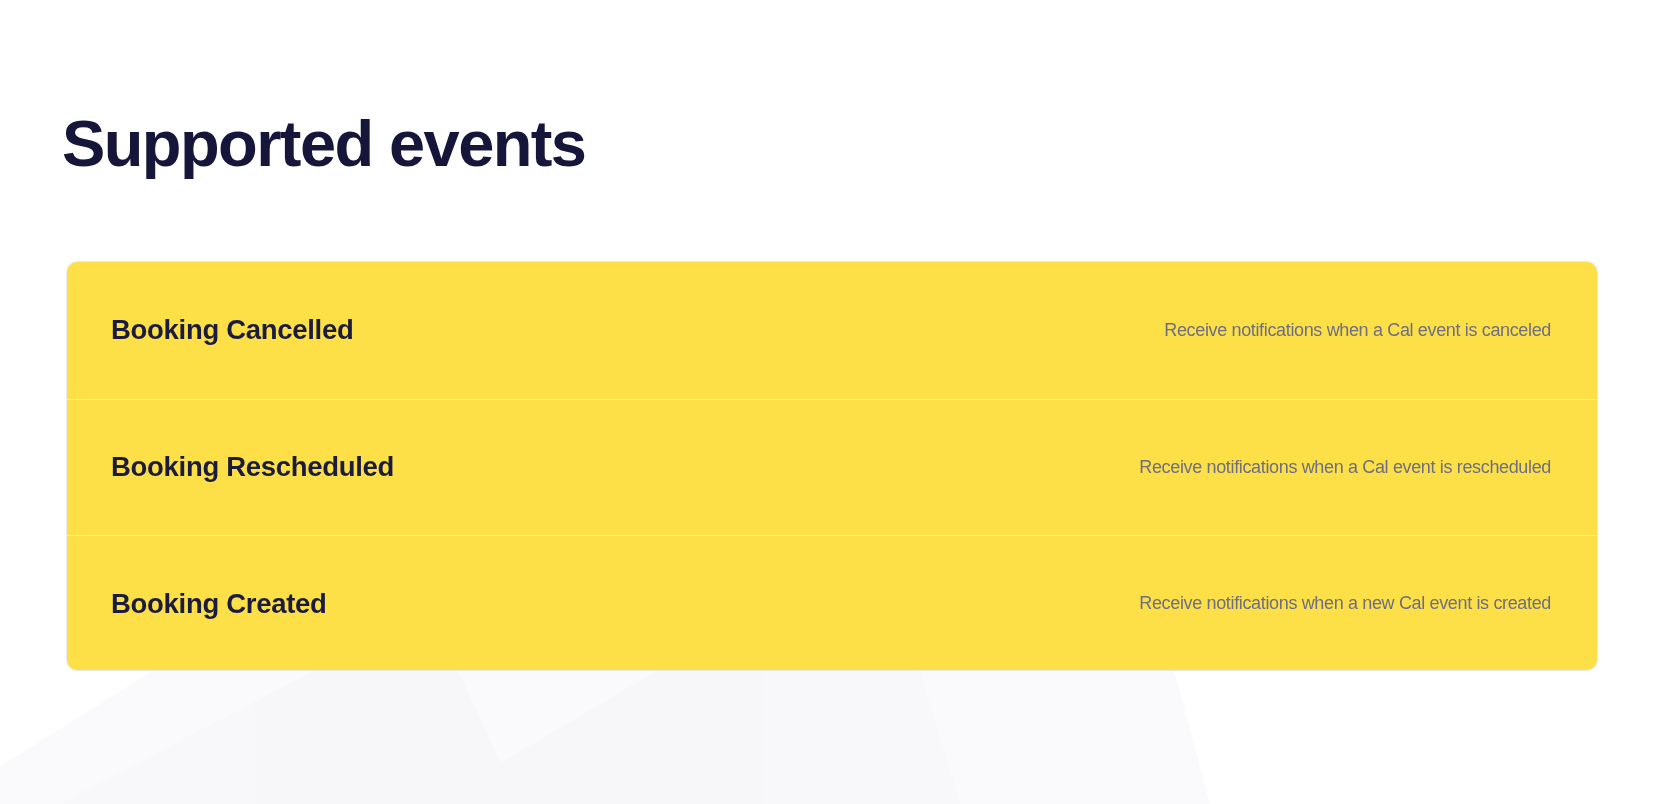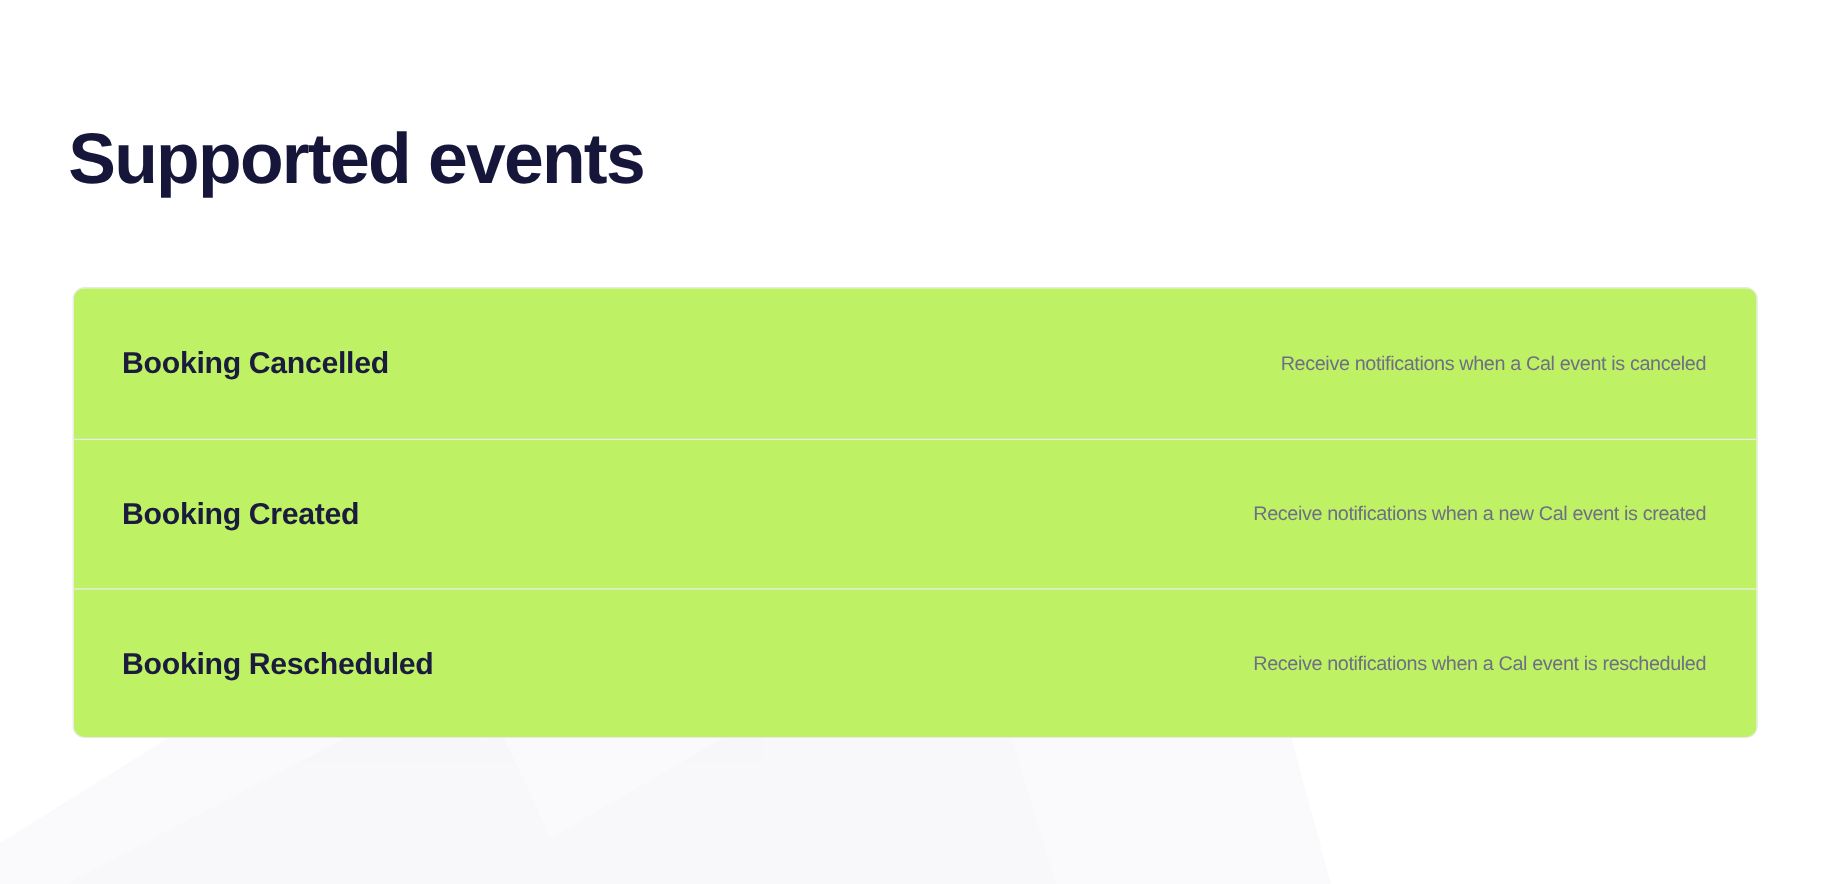--- a/index.html
+++ b/index.html
@@ -58,21 +58,21 @@
     overflow: hidden;
   }
 
   .event-row {
     display: flex;
     align-items: center;
     justify-content: space-between;
     box-sizing: border-box;
     height: 136.6px;
     padding: 0 46px 0 44px;
-    background: #bef264;
+    background: #fde047;
   }
   .event-row + .event-row {
     border-top: 1px solid #eaeaf1;
   }
 
   .event-name {
     font-size: 27.5px;
     font-weight: 700;
     letter-spacing: -0.3px;
     color: #1b1b3d;
@@ -108,23 +108,23 @@
   <h1 id="page-title">Supported events</h1>
 
   <div id="events-card">
 
     <div class="event-row">
       <div class="event-name">Booking Cancelled</div>
       <div class="event-desc">Receive notifications when a Cal event is canceled</div>
     </div>
 
     <div class="event-row">
-      <div class="event-name">Booking Created</div>
-      <div class="event-desc">Receive notifications when a new Cal event is created</div>
+      <div class="event-name">Booking Rescheduled</div>
+      <div class="event-desc">Receive notifications when a Cal event is rescheduled</div>
     </div>
 
     <div class="event-row">
-      <div class="event-name">Booking Rescheduled</div>
-      <div class="event-desc">Receive notifications when a Cal event is rescheduled</div>
+      <div class="event-name">Booking Created</div>
+      <div class="event-desc">Receive notifications when a new Cal event is created</div>
     </div>
 
   </div>
 </div>
 
 </body></html>

